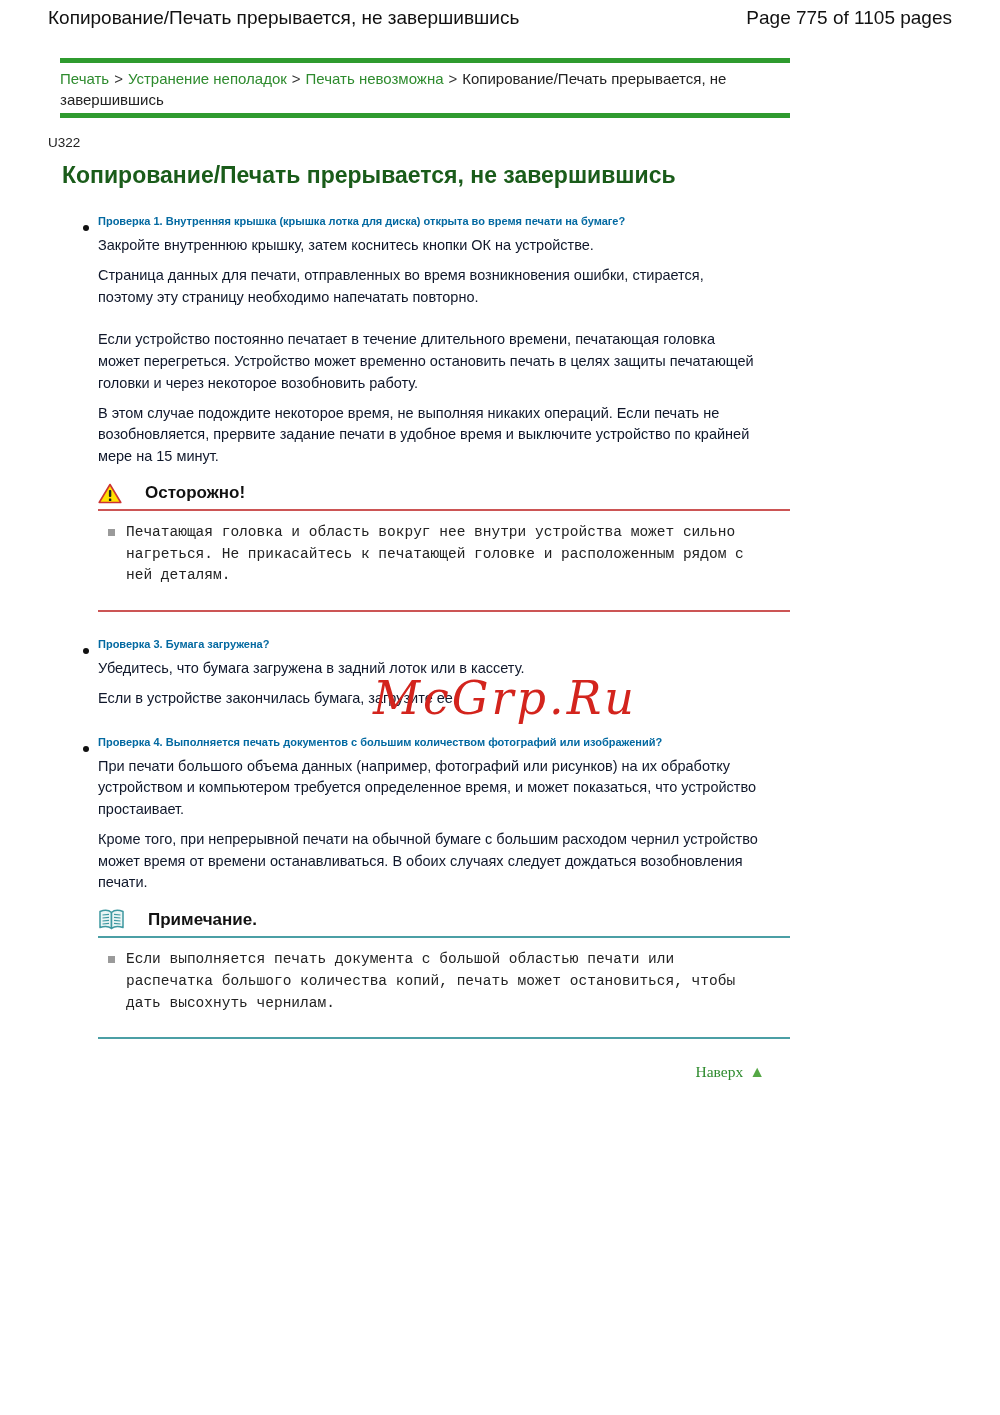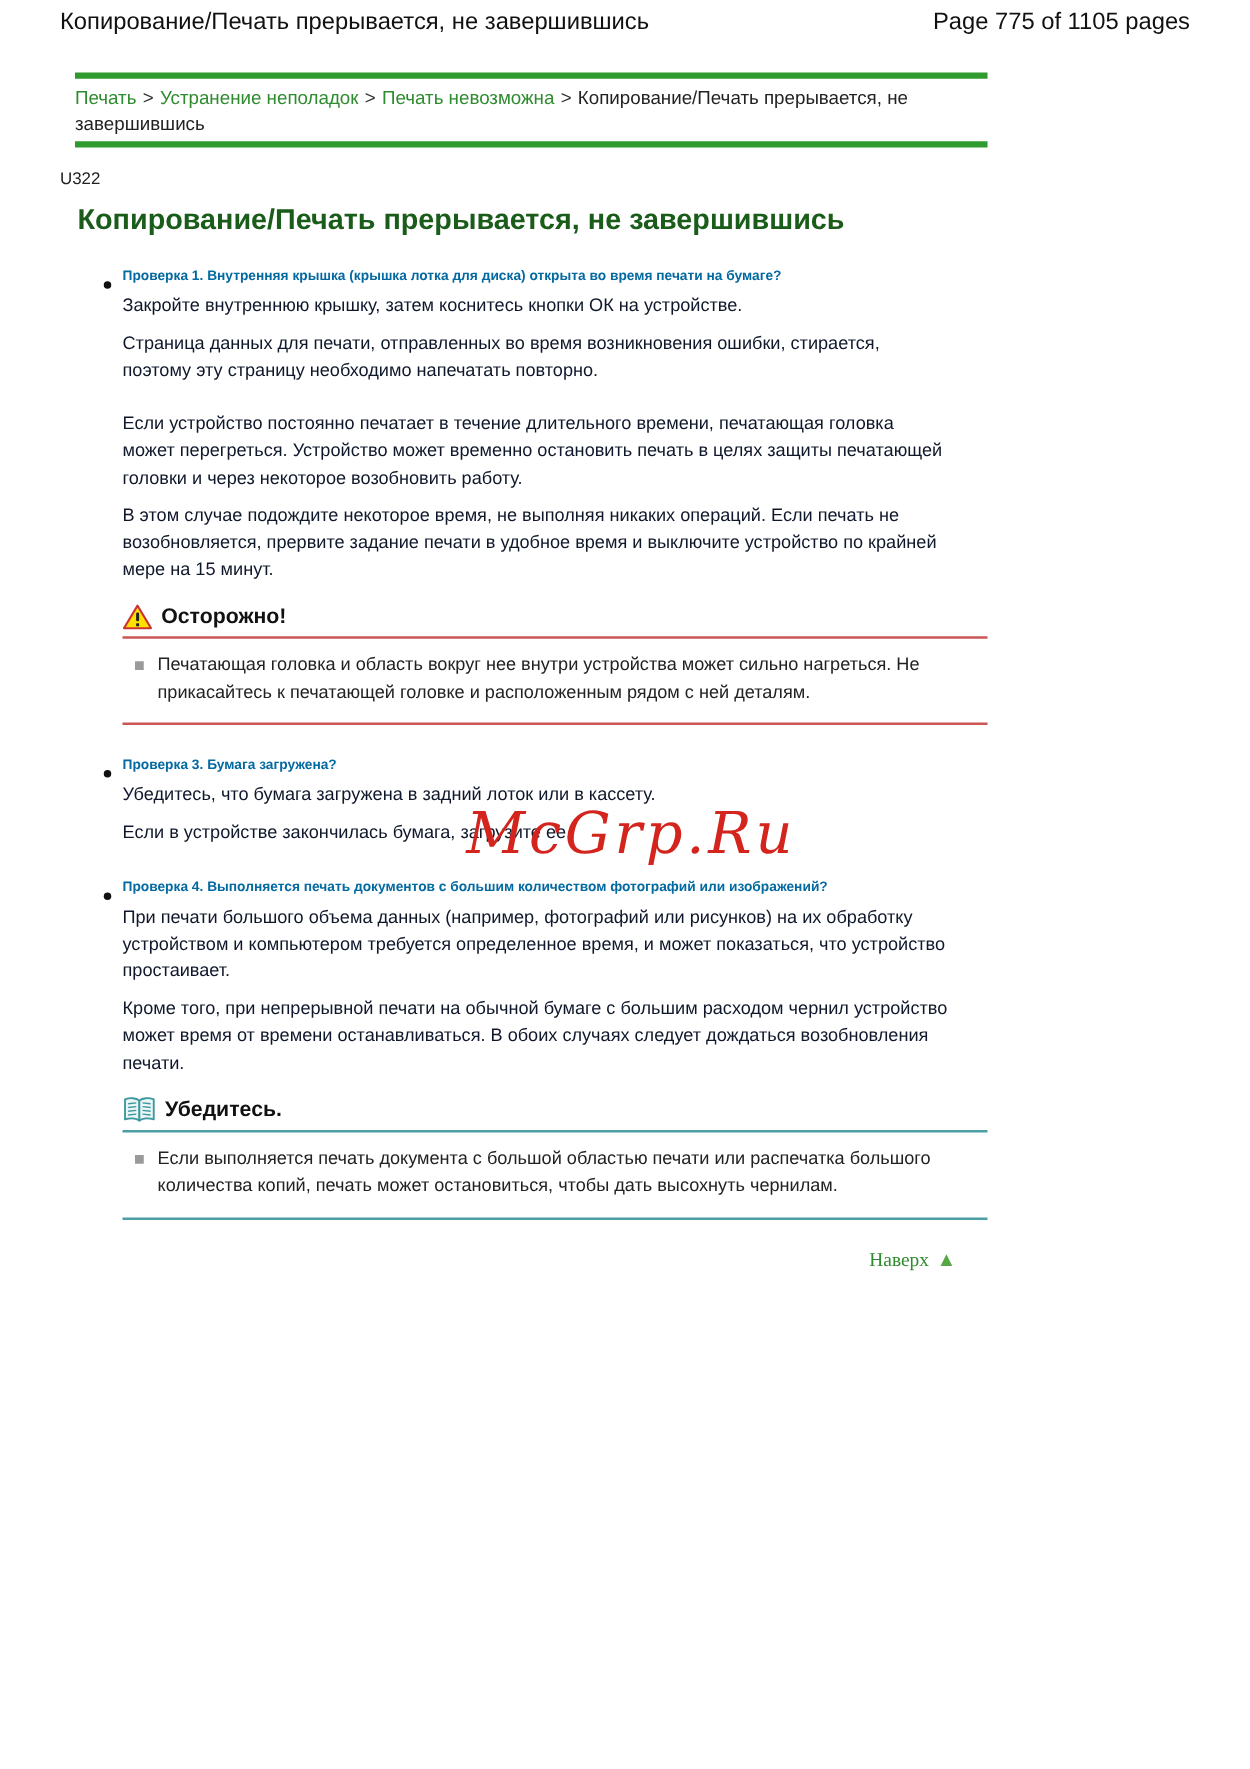--- a/index.html
+++ b/index.html
@@ -95,27 +95,27 @@
     color: #0f172a;
     max-width: 660px;
   }
   p.body:first-of-type { margin-top: 3px; }
 
   
   .callout { margin: 15px 0 0 16px; width: 692px; }
   .callout-header {
     display: flex;
     align-items: center;
-    gap: 7px;
+    gap: 23px;
     font-size: 17px;
     font-weight: bold;
     color: #111;
     padding-bottom: 5px;
   }
-  .callout-body { padding: 11px 0 13px 0; }
+  .callout-body { padding: 11px 0 23px 0; font-family: Liberation Mono, monospace; }
   .warning .callout-body {
     border-top: 2px solid #cc5555;
     border-bottom: 2px solid #cc5555;
   }
   .note .callout-body {
     border-top: 2px solid #4b9fa5;
     border-bottom: 2px solid #4b9fa5;
   }
   .callout-item {
     display: flex;
@@ -234,21 +234,21 @@
     <div class="callout note">
       <div class="callout-header">
         <span class="icon">
           <svg width="27" height="22" viewBox="0 0 27 22">
             <path d="M2 2.5 C6 1 11 1.2 13.5 3.5 L13.5 19.5 C11 17.5 6 17.3 2 18.5 Z" fill="#eaf5f5" stroke="#3e98a0" stroke-width="1.5" stroke-linejoin="round"></path>
             <path d="M25 2.5 C21 1 16 1.2 13.5 3.5 L13.5 19.5 C16 17.5 21 17.3 25 18.5 Z" fill="#eaf5f5" stroke="#3e98a0" stroke-width="1.5" stroke-linejoin="round"></path>
             <path d="M4.5 6 L11 5.3 M4.5 9 L11 8.3 M4.5 12 L11 11.3 M4.5 15 L11 14.3" stroke="#3e98a0" stroke-width="1.2"></path>
             <path d="M22.5 6 L16 5.3 M22.5 9 L16 8.3 M22.5 12 L16 11.3 M22.5 15 L16 14.3" stroke="#3e98a0" stroke-width="1.2"></path>
           </svg>
         </span>
-        <span class="callout-title">Убедитесь.</span>
+        <span class="callout-title">Примечание.</span>
       </div>
       <div class="callout-body">
         <div class="callout-item">
           <span class="sq-bullet"></span>
           <span class="item-text">Если выполняется печать документа с большой областью печати или распечатка большого количества копий, печать может остановиться, чтобы дать высохнуть чернилам.</span>
         </div>
       </div>
     </div>
   </section>
 

